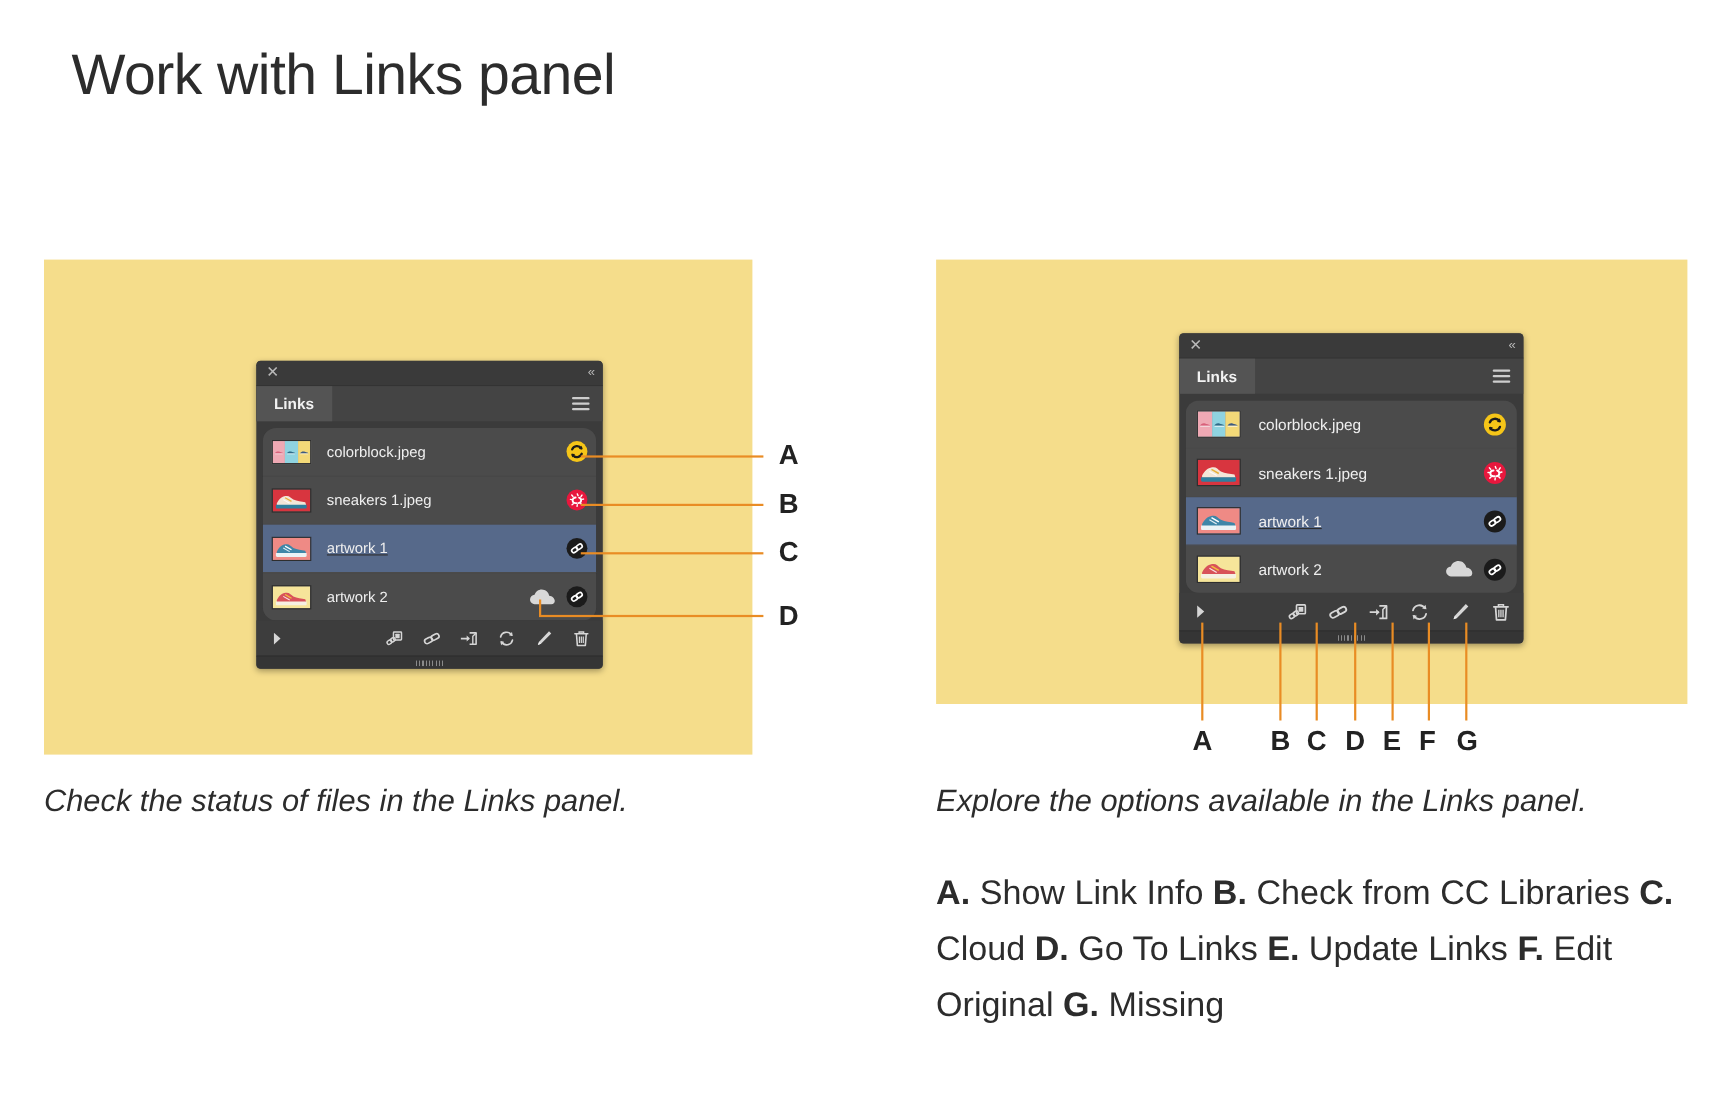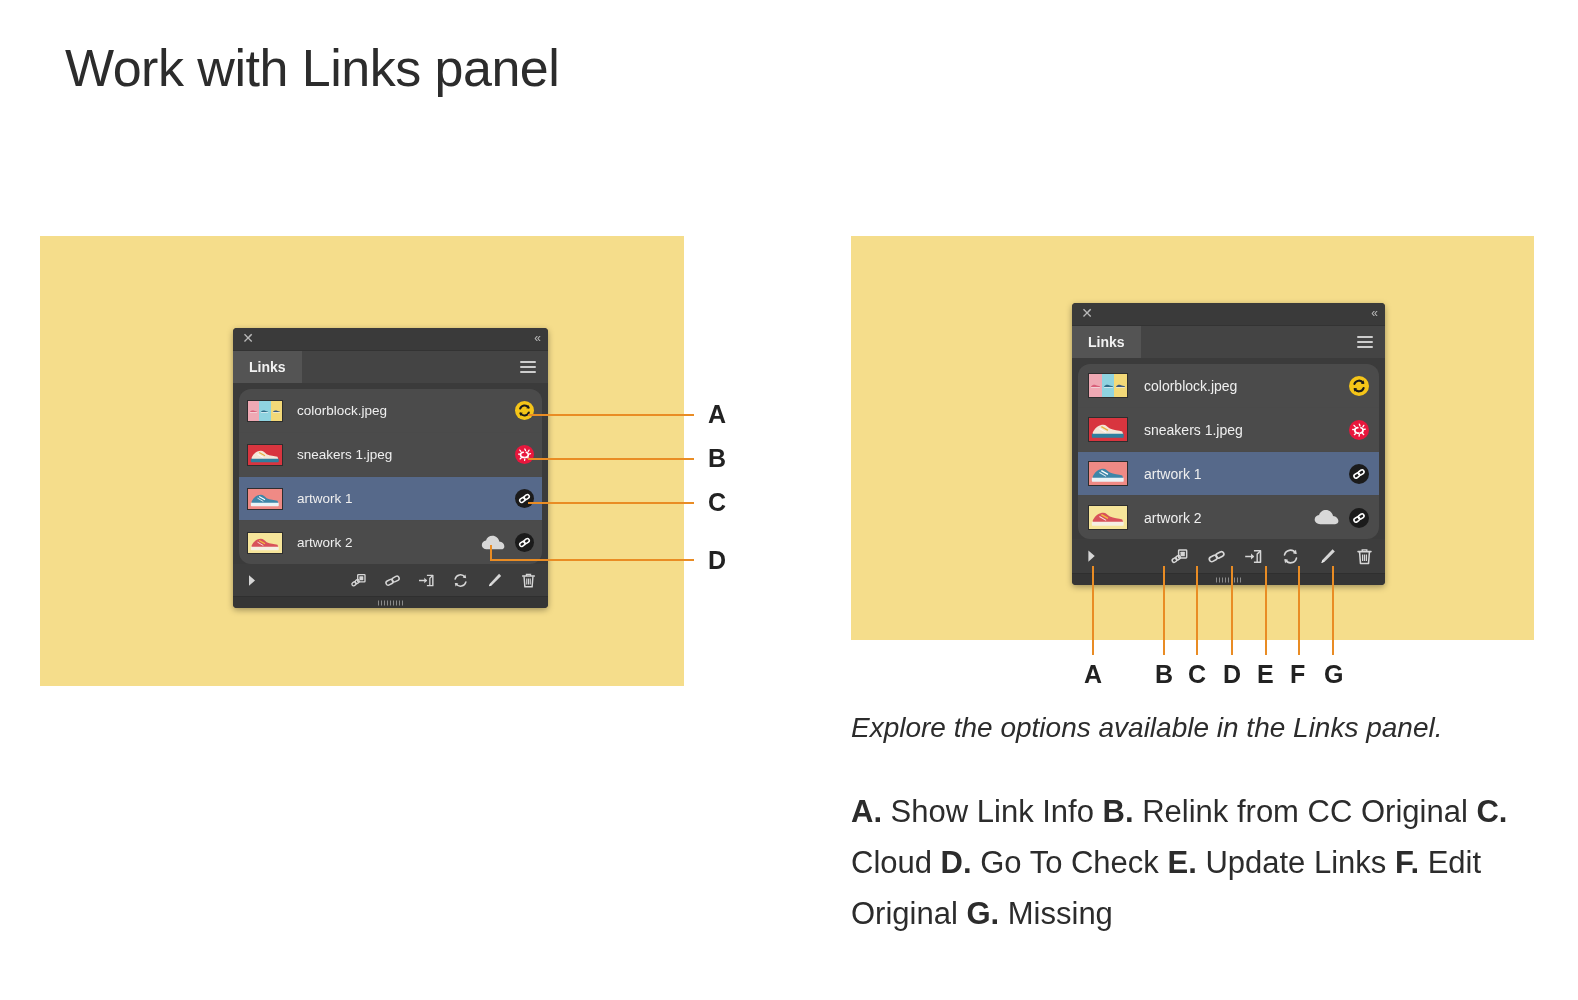--- a/index.html
+++ b/index.html
@@ -59,21 +59,21 @@
     position:absolute;right:12px;top:50%;transform:translateY(-50%);
     width:16px;height:12px;display:flex;flex-direction:column;justify-content:space-between;
   }
   .ai-menu i{display:block;height:2px;background:#cdcdcd;border-radius:1px;}
   .ai-list{background:#3d3d3d;margin:6px 6px 0 6px;border-radius:12px;overflow:hidden;}
   .ai-row{
     display:flex;align-items:center;position:relative;
     border-bottom:1px solid #4a4a4a;background:#4b4b4b;
   }
   .ai-row:last-child{border-bottom:none;}
-  .ai-row.selected{background:#56698a;}
+  .ai-row.selected{background:#56698a;text-decoration:underline;}
   .ai-thumb{flex:none;border:1px solid #2e2e2e;background:#888;overflow:hidden;position:relative;}
   .ai-name{flex:1;color:#efefef;white-space:nowrap;overflow:hidden;}
   .ai-status{flex:none;display:flex;align-items:center;justify-content:flex-end;gap:7px;}
   .badge{border-radius:50%;display:block;position:relative;}
   .ai-toolbar{
     display:flex;align-items:center;background:#3d3d3d;position:relative;
   }
   .tb-left{display:flex;align-items:center;}
   .tb-right{display:flex;align-items:center;margin-left:auto;}
   .ai-gripbar{
@@ -308,20 +308,21 @@
   <div class="lead lead-h" style="left:528px;top:458px;width:166px;"></div>
   <div class="lead lead-h" style="left:528px;top:502px;width:166px;"></div>
   <div class="lead lead-h" style="left:490px;top:559px;width:204px;"></div>
   <div class="lead lead-v" style="left:490px;top:545px;height:15px;"></div>
 
   <div class="calloutL" style="left:708px;top:400px;">A</div>
   <div class="calloutL" style="left:708px;top:444px;">B</div>
   <div class="calloutL" style="left:708px;top:488px;">C</div>
   <div class="calloutL" style="left:708px;top:546px;">D</div>
 
+  <div class="cap" style="left:40px;top:712px;width:760px;">Check the status of files in the Links panel.</div>
 
   <div class="plate" id="plate-right"></div>
 
   <div class="ai-panel" id="panel-right" style="left:1072px;top:303px;width:313px;">
     <div class="ai-titlebar">
       <span class="ai-close">✕</span>
       <span class="ai-collapse">«</span>
     </div>
     <div class="ai-tabbar">
       <div class="ai-tab" style="font-size:14px;">
@@ -518,15 +519,15 @@
     <div class="calloutL" style="left:1223px;top:660px;">D</div>
     <div class="lead lead-v" style="left:1265px;top:566px;height:89px;"></div>
     <div class="calloutL" style="left:1257px;top:660px;">E</div>
     <div class="lead lead-v" style="left:1298px;top:566px;height:89px;"></div>
     <div class="calloutL" style="left:1290px;top:660px;">F</div>
     <div class="lead lead-v" style="left:1332px;top:566px;height:89px;"></div>
     <div class="calloutL" style="left:1324px;top:660px;">G</div>
     </div>
 
   <div class="cap" style="left:851px;top:712px;width:760px;">Explore the options available in the Links panel.</div>
-  <div class="legend" style="left:851px;top:786px;width:690px;"><b>A.</b><span> Show Link Info </span><b>B.</b><span> Relink from CC Original </span><b>C.</b><span> Cloud </span><b>D.</b><span> Go To Check </span><b>E.</b><span> Update Links </span><b>F.</b><span> Edit Original </span><b>G.</b><span> Missing</span></div>
+  <div class="legend" style="left:851px;top:786px;width:690px;"><b>A.</b><span> Show Link Info </span><b>B.</b><span> Check from CC Libraries </span><b>C.</b><span> Cloud </span><b>D.</b><span> Go To Links </span><b>E.</b><span> Update Links </span><b>F.</b><span> Edit Original </span><b>G.</b><span> Missing</span></div>
 
 </div>
 
 </body></html>

